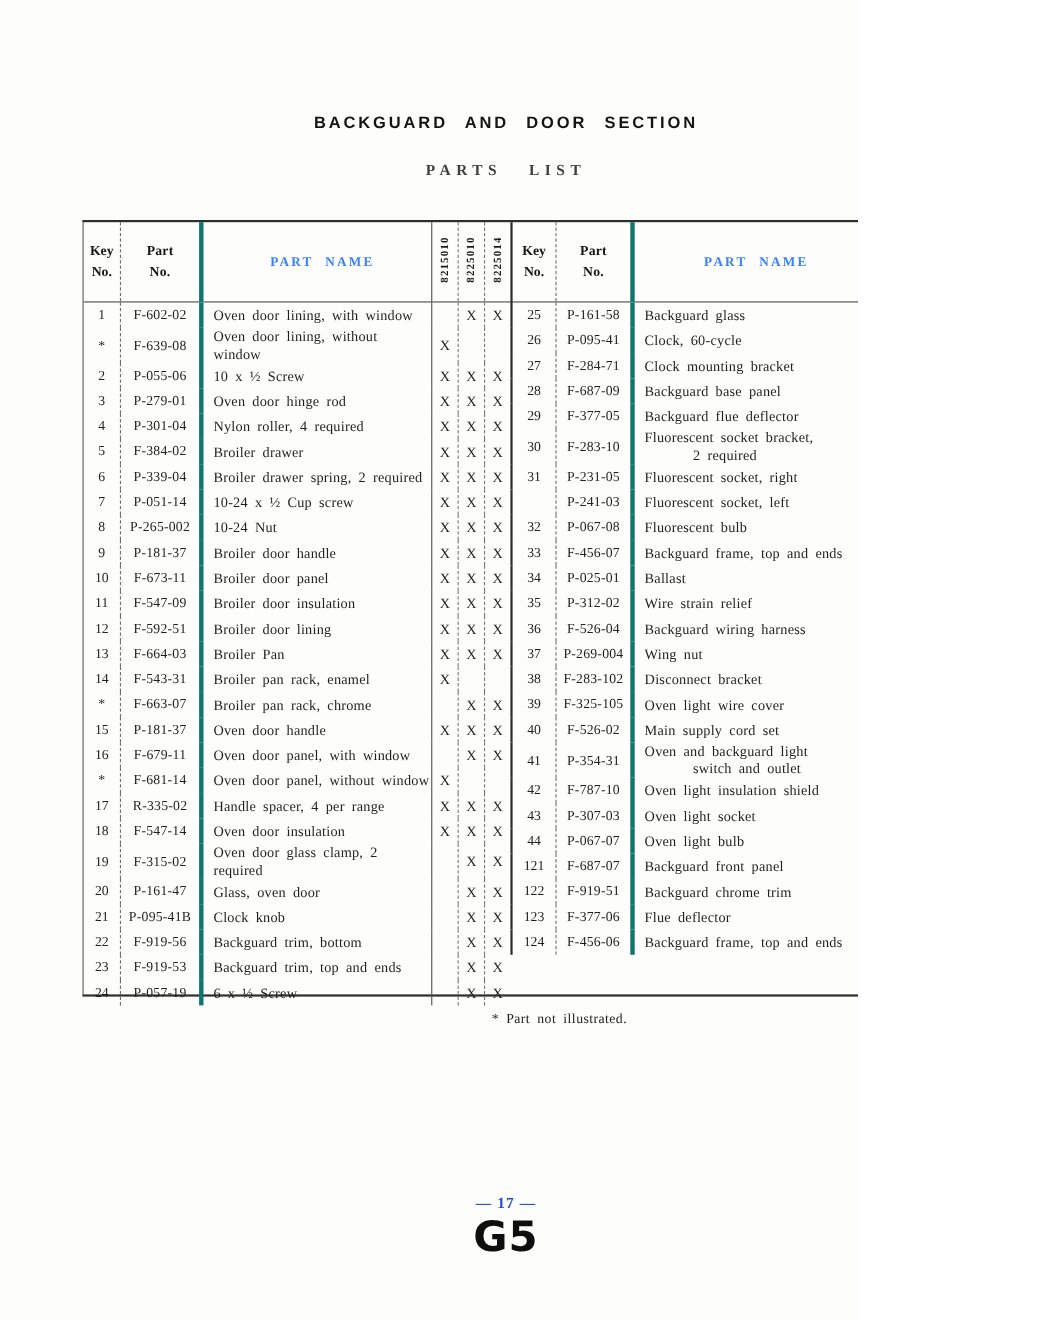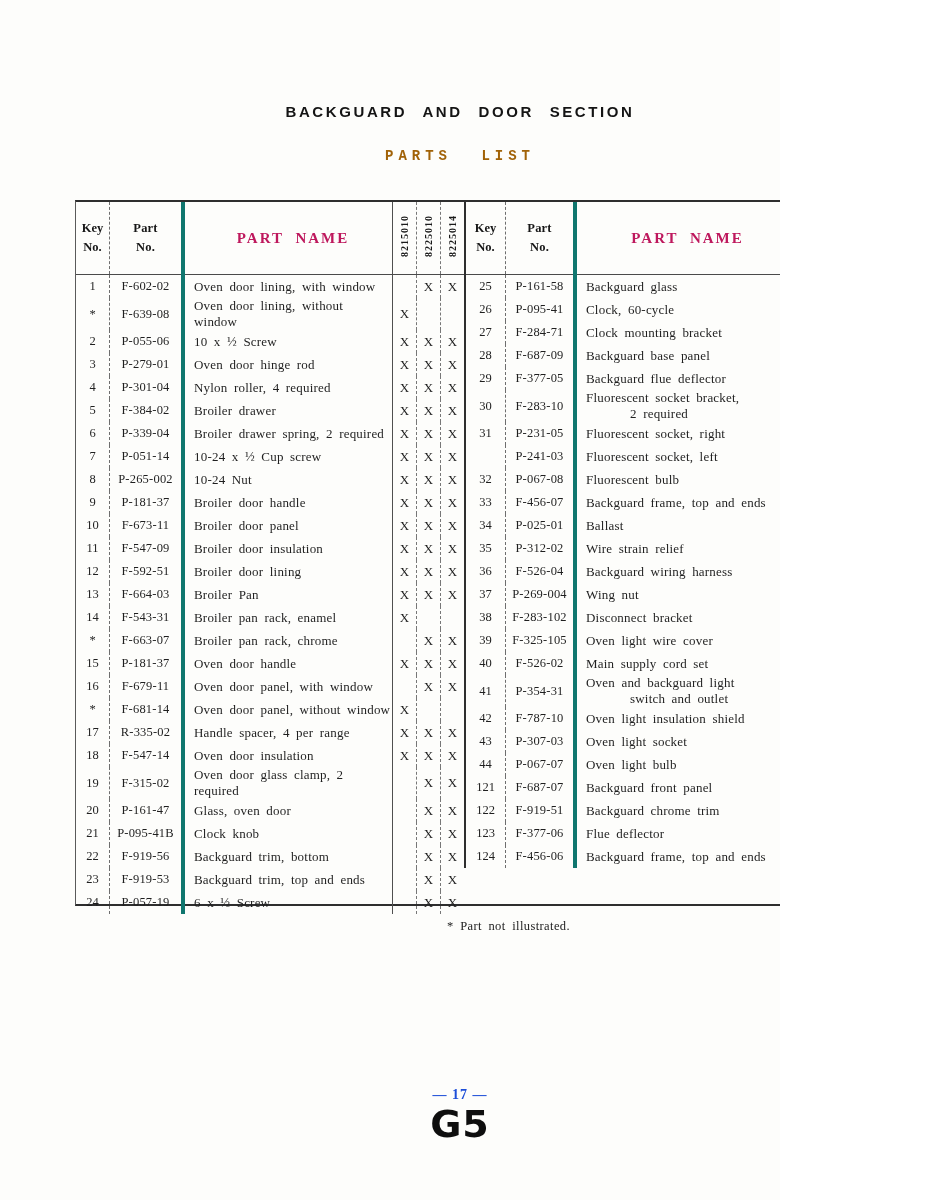--- a/index.html
+++ b/index.html
@@ -15,24 +15,24 @@
     position:absolute; top:103px; left:0; width:920px;
     text-align:center;
     font-family:"Liberation Sans", sans-serif;
     font-weight:700; font-size:15px;
     letter-spacing:2.6px; word-spacing:9px;
     color:#141414;
   }
   .subtitle {
     position:absolute; top:148px; left:0; width:920px;
     text-align:center;
-    font-family:Liberation Mono, monospace;
+    font-family:Liberation Serif, serif;
     font-weight:700; font-size:14px;
     letter-spacing:5px; word-spacing:16px;
-    color:#a16207;
+    color:#404040;
   }
   .tables {
     position:absolute; left:75px; top:200px;
     width:805px; height:706px;
     display:flex; align-items:flex-start;
     border-top:2px solid #2e2e2e;
     border-bottom:2px solid #2e2e2e;
     border-left:1px solid #5a5a5a;
     border-right:1px solid #8a8a8a;
     box-sizing:border-box;
@@ -59,21 +59,21 @@
   tbody td { height:23px; }
 
   
   .c-key  { border-right:1px dashed #6e6e6e; }
   .c-part { border-right:4px solid #0f766e; }
   .c-name { border-right:1px solid #4f4f4f; }
   .c-mark { border-right:1px dashed #777; }
   tr .c-mark:last-child { border-right:none; }
 
   .hdr-two { line-height:1.55; font-size:12.5px; text-align:center; color:#171717; }
-  .hdr-name { font-size:15px; letter-spacing:2px; word-spacing:6px; text-align:center; color:#be185d; }
+  .hdr-name { font-size:12px; letter-spacing:2px; word-spacing:6px; text-align:center; color:#3b82f6; }
   .model-th span {
     display:inline-block;
     writing-mode:vertical-rl;
     transform:rotate(180deg);
     font-size:10px; font-weight:700;
     letter-spacing:1px;
     color:#1a1a1a;
   }
   .cont { padding-left:44px; }
 

